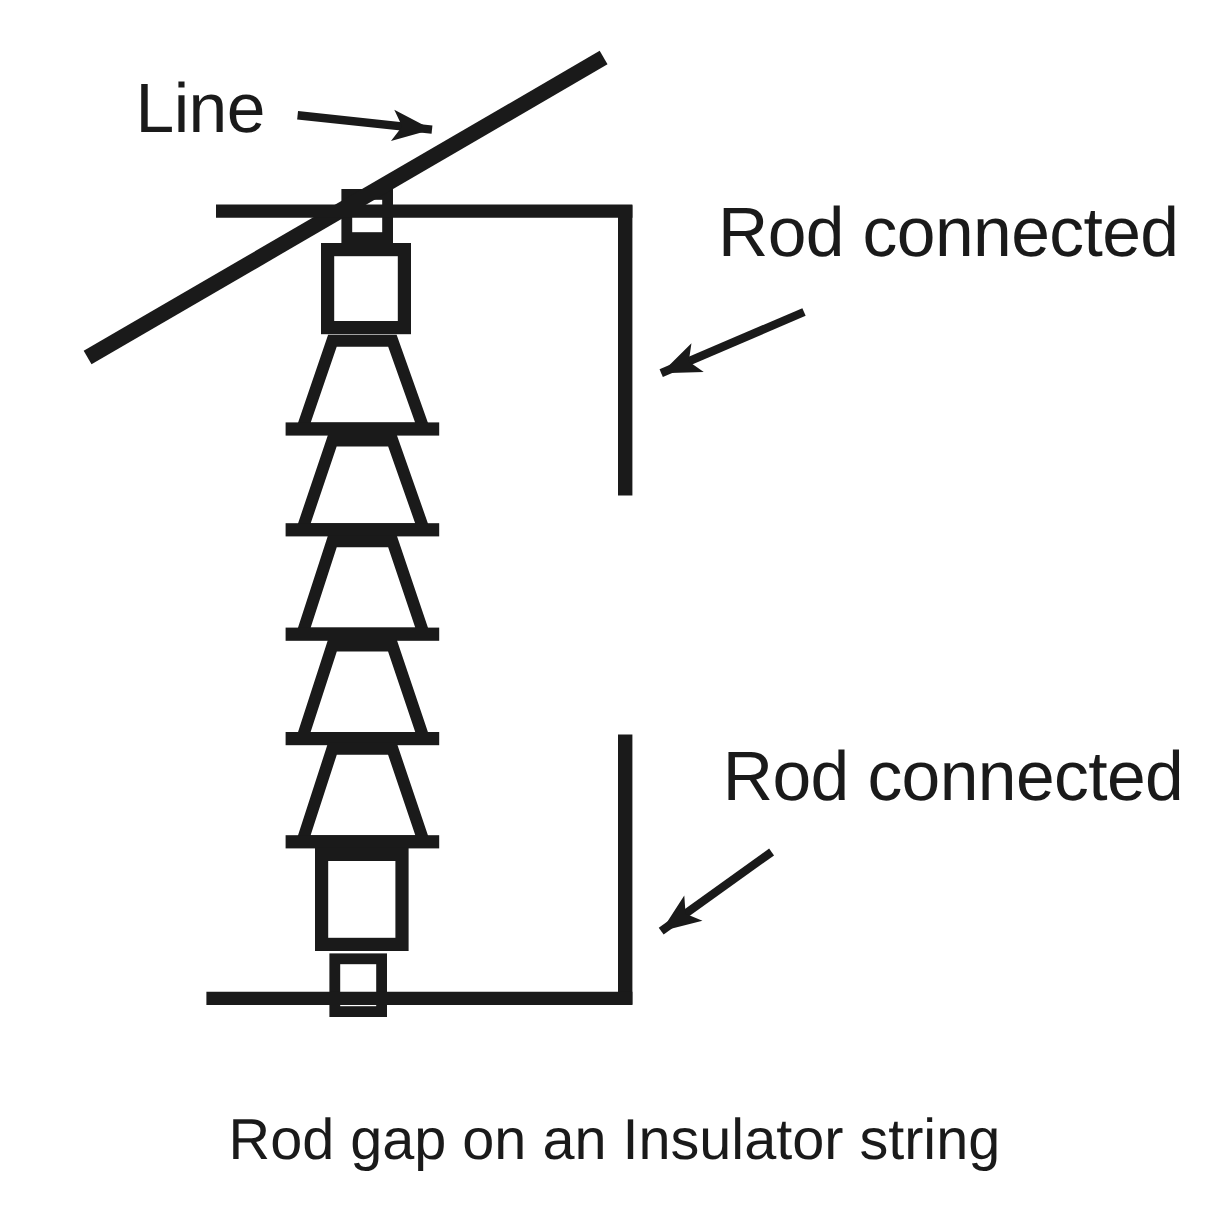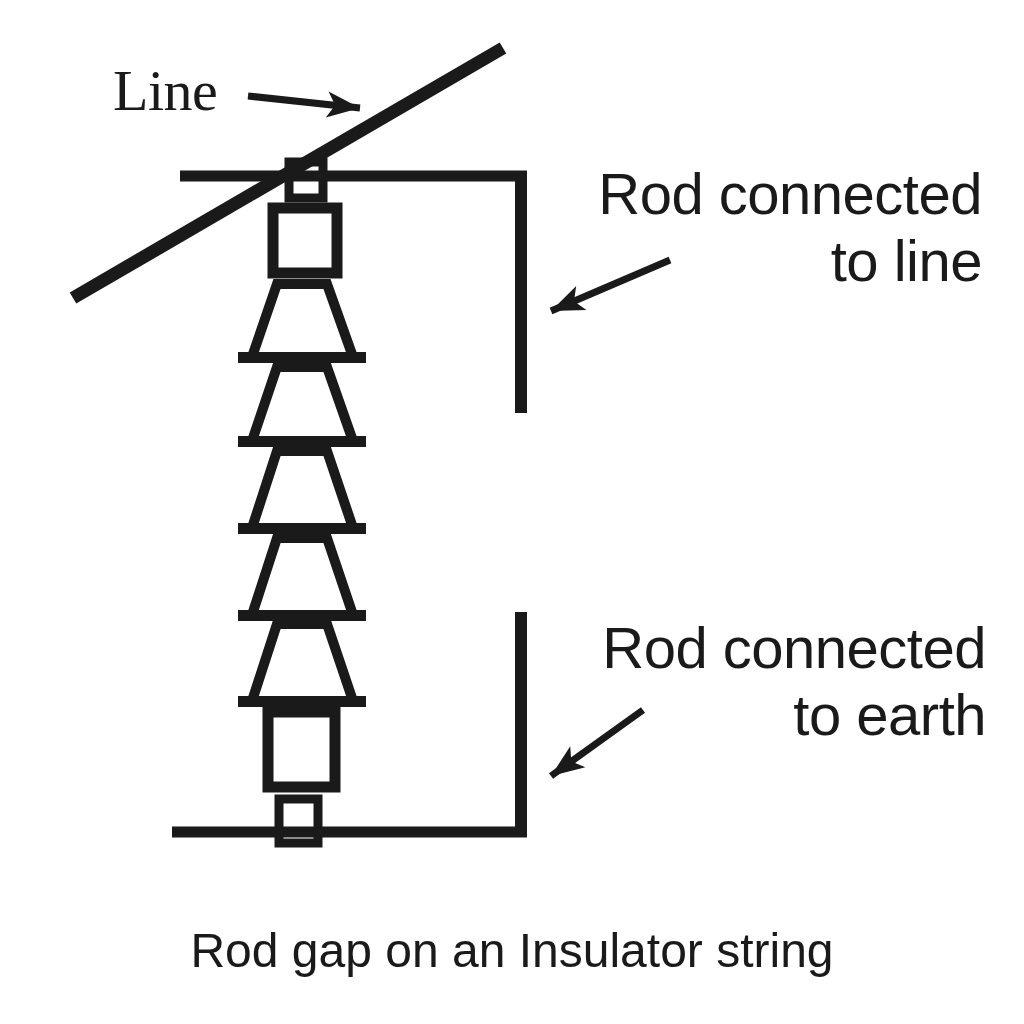--- a/index.html
+++ b/index.html
@@ -78,28 +78,26 @@
       <rect x="238" y="696" width="128" height="11" fill="#1a1a1a"></rect>
     </g>
 
     <rect x="268" y="712" width="67" height="75" fill="#ffffff" stroke-width="11" stroke="#1a1a1a"></rect>
 
     <line x1="248" y1="96" x2="360" y2="108" stroke-width="7" marker-end="url(#ah)" stroke="#1a1a1a"></line>
     <line x1="670" y1="260" x2="551" y2="311" stroke-width="7" marker-end="url(#ah)" stroke="#1a1a1a"></line>
     <line x1="643" y1="710" x2="551" y2="776" stroke-width="7" marker-end="url(#ah)" stroke="#1a1a1a"></line>
   </svg>
 
-  <div class="lbl" style="left:113px; top:57px;font-family:Liberation Serif, serif;">Line</div>
+  <div class="lbl" style="left:113px; top:57px;">Line</div>
 
   <div class="lbl block" style="left:550px; top:160px; width:432px;">
     <div>Rod connected</div>
-    <div>to line</div>
   </div>
 
 
   <div class="lbl block" style="left:554px; top:614px; width:432px;">
     <div>Rod connected</div>
-    <div>to earth</div>
   </div>
 
   <div class="lbl caption" style="left:0px; top:923px; width:1024px;">Rod gap on an Insulator string</div>
 
 </div>
 
 </body></html>

